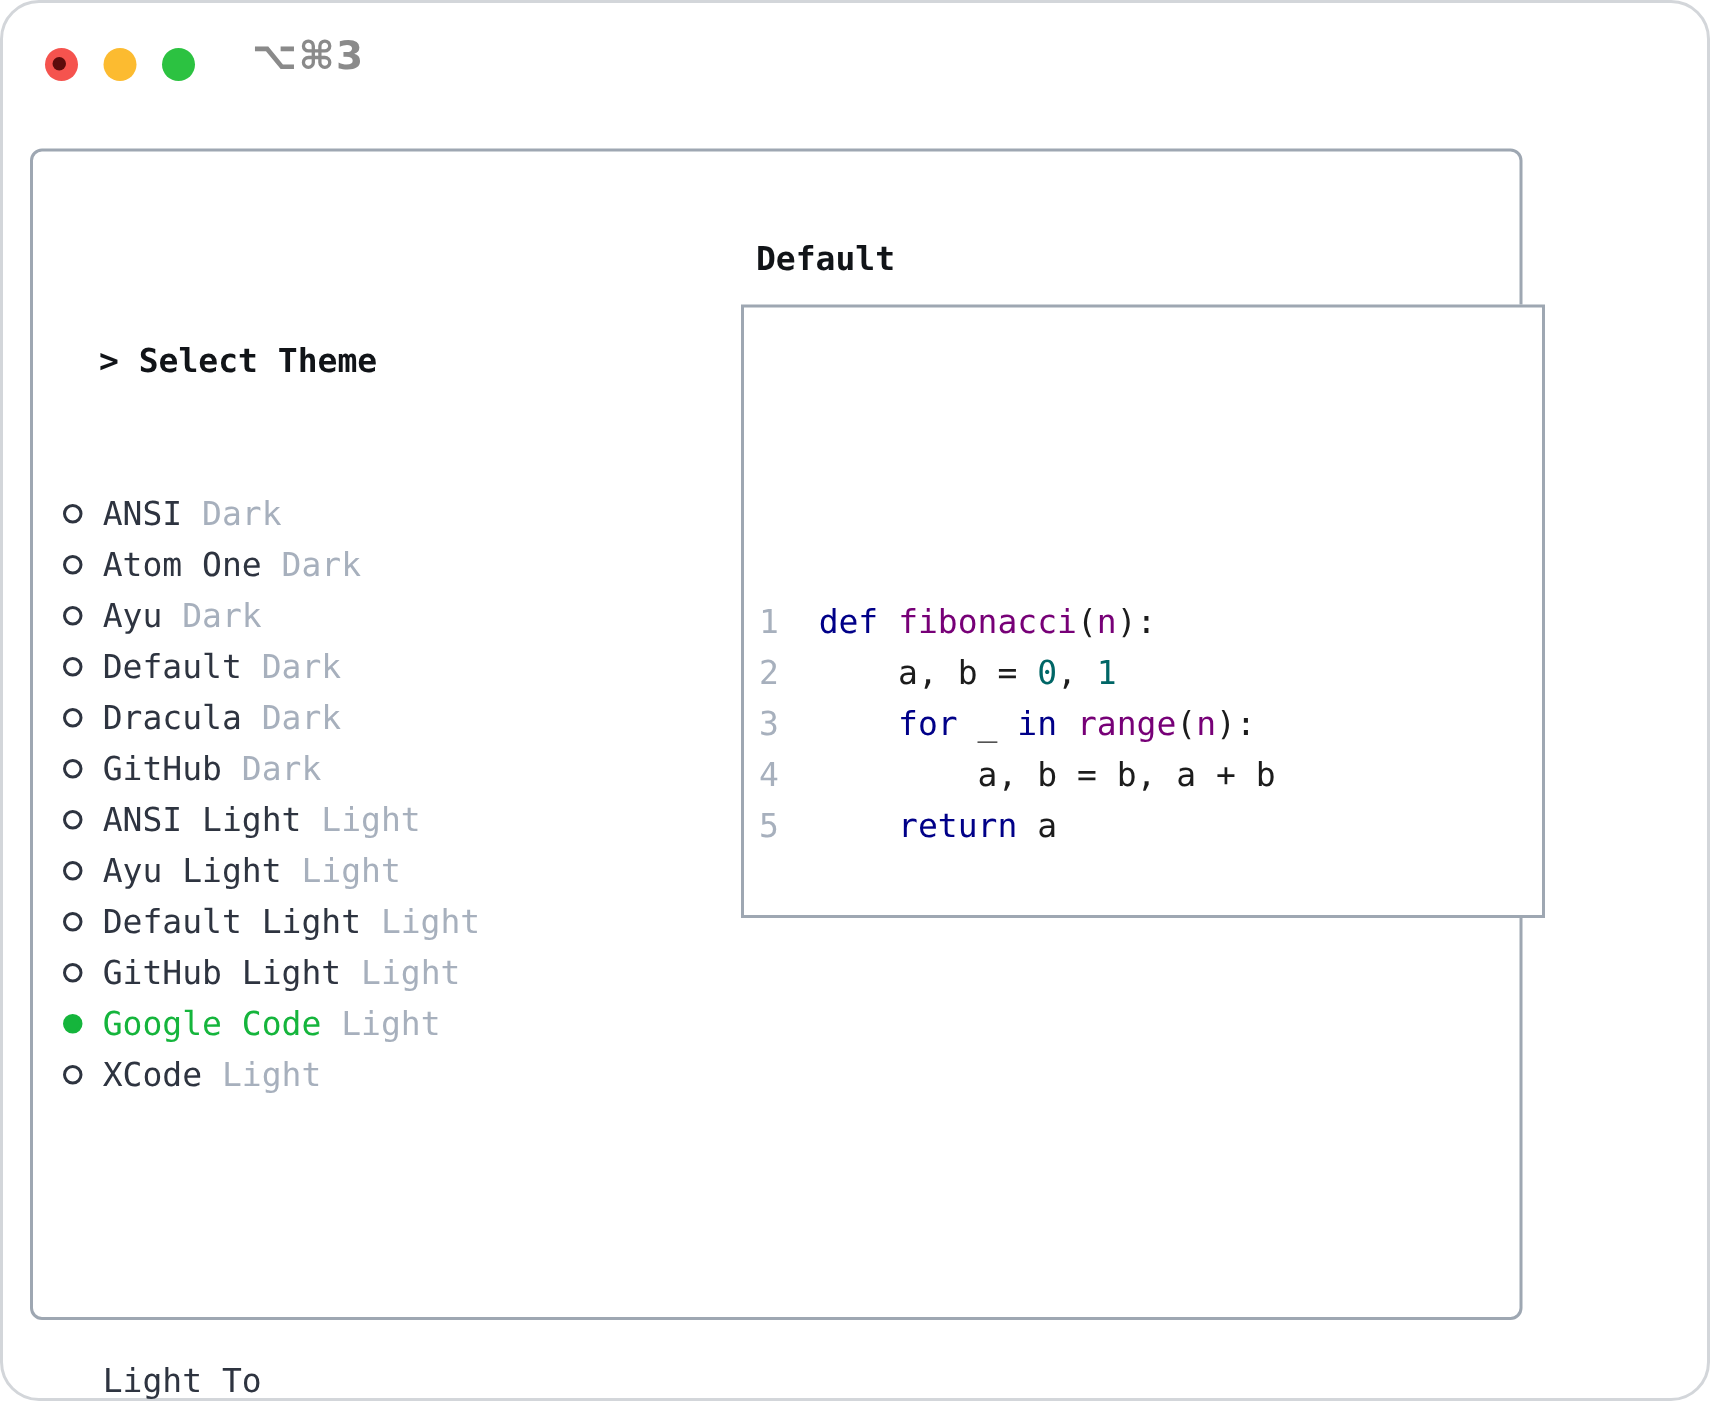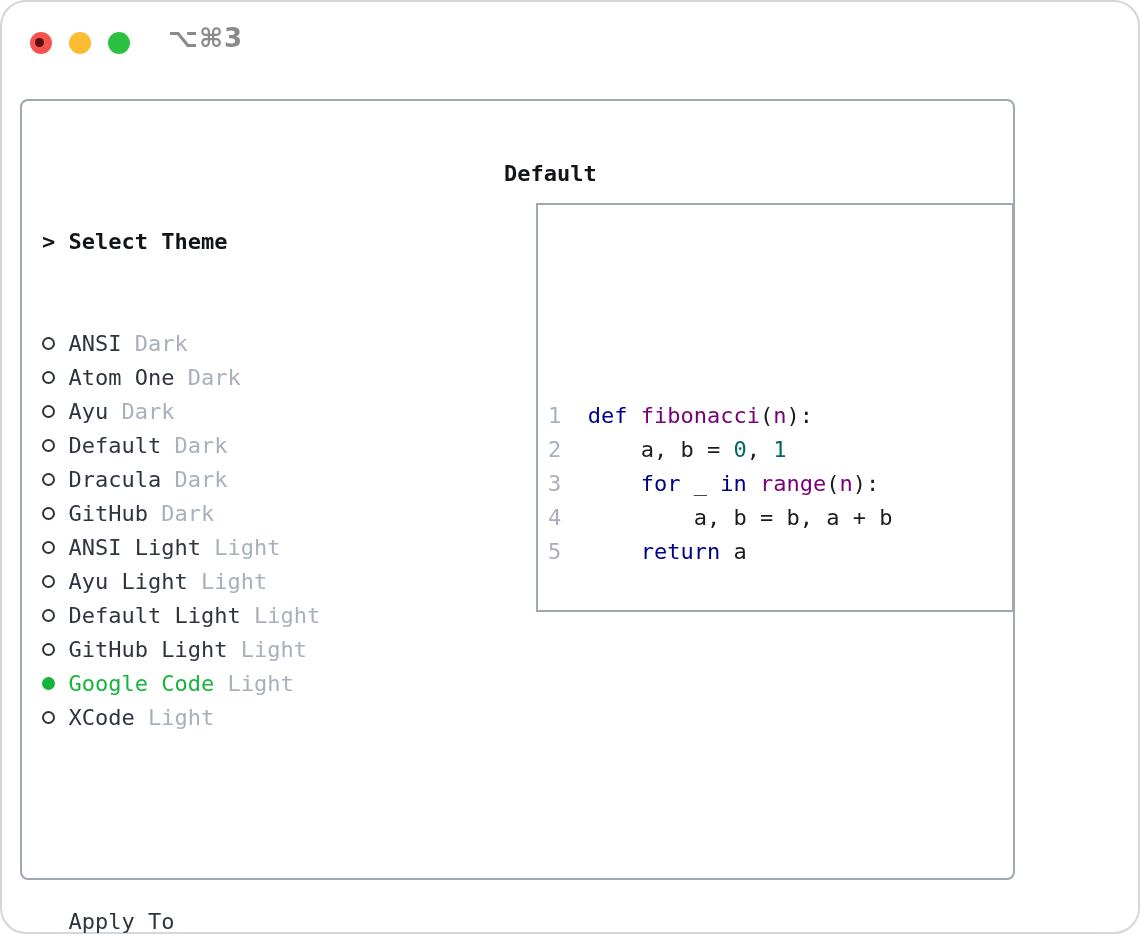--- a/index.html
+++ b/index.html
@@ -34,29 +34,29 @@
   .mono { font-size: 22px; line-height: 34px; white-space: pre; color: var(--text); }
   
   .left-col { position: absolute; left: 20px; top: 56px; }
   .row { height: 34px; display: block; }
   .row .mk { display: inline-block; width: 1ch; text-align: center; }
   .dot {
     display: inline-block; width: 13px; height: 13px; border-radius: 50%;
     border: 2px solid var(--text); box-sizing: border-box; vertical-align: 1px;
   }
   .dot.filled { background: var(--accent-green); border-color: var(--accent-green); }
-  .hdr { font-weight: bold; color: var(--heading); }
+  .hdr { font-weight: bold; color: var(--heading); margin-left: 24px; }
   .theme-name { color: var(--text); }
   .theme-name.sel { color: var(--accent-green); text-align: right; }
   .tag { color: var(--muted); }
   .spacer { height: 34px; }
   
   .preview-label { position: absolute; left: 482px; top: 56px; font-weight: bold; color: var(--heading); }
   .preview-box {
-    position: absolute; left: 514px; top: 102px; width: 478px; height: 409px;
+    position: absolute; left: 472px; top: 102px; width: 536px; height: 409px;
     border: 2px solid var(--border); box-sizing: border-box; background: #fff;
     padding: 24px 8px 0 10px; overflow: hidden;
   }
   .cline { height: 34px; }
   .lnum { color: var(--muted); }
   .c-pl { color: var(--code-text); }
   .c-kw { color: var(--code-keyword); }
   .c-fn { color: var(--code-function); }
   .c-nu { color: var(--code-number); }
 </style>
@@ -71,21 +71,21 @@
     <button class="light green"></button>
   </div>
   <div class="win-title">⌥⌘3</div>
 
   <div class="panel mono">
 
     <div class="left-col">
       <div class="row hdr"><span class="mk">&gt;</span> <span>Select Theme</span></div>
       <div id="theme-list"><div class="row"><span class="mk"><i class="dot"></i></span> <span class="theme-name">ANSI</span> <span class="tag">Dark</span></div><div class="row"><span class="mk"><i class="dot"></i></span> <span class="theme-name">Atom One</span> <span class="tag">Dark</span></div><div class="row"><span class="mk"><i class="dot"></i></span> <span class="theme-name">Ayu</span> <span class="tag">Dark</span></div><div class="row"><span class="mk"><i class="dot"></i></span> <span class="theme-name">Default</span> <span class="tag">Dark</span></div><div class="row"><span class="mk"><i class="dot"></i></span> <span class="theme-name">Dracula</span> <span class="tag">Dark</span></div><div class="row"><span class="mk"><i class="dot"></i></span> <span class="theme-name">GitHub</span> <span class="tag">Dark</span></div><div class="row"><span class="mk"><i class="dot"></i></span> <span class="theme-name">ANSI Light</span> <span class="tag">Light</span></div><div class="row"><span class="mk"><i class="dot"></i></span> <span class="theme-name">Ayu Light</span> <span class="tag">Light</span></div><div class="row"><span class="mk"><i class="dot"></i></span> <span class="theme-name">Default Light</span> <span class="tag">Light</span></div><div class="row"><span class="mk"><i class="dot"></i></span> <span class="theme-name">GitHub Light</span> <span class="tag">Light</span></div><div class="row"><span class="mk"><i class="dot filled"></i></span> <span class="theme-name sel">Google Code</span> <span class="tag">Light</span></div><div class="row"><span class="mk"><i class="dot"></i></span> <span class="theme-name">XCode</span> <span class="tag">Light</span></div></div>
       <div class="spacer"></div>
-      <div class="row"><span class="mk"></span> <span>Apply To</span></div>
+      <div class="row"><span class="mk"></span> <span>Light To</span></div>
       
       
       
     </div>
 
     <div class="preview-label mono">Default</div>
 
     <div class="preview-box mono">
       <div class="cline"></div>
       <div id="code-lines"><div class="cline"><span class="lnum">1</span><span class="c-pl">  </span><span class="c-kw">def</span><span class="c-pl"> </span><span class="c-fn">fibonacci</span><span class="c-pl">(</span><span class="c-fn">n</span><span class="c-pl">):</span></div><div class="cline"><span class="lnum">2</span><span class="c-pl">      a, b = </span><span class="c-nu">0</span><span class="c-pl">, </span><span class="c-nu">1</span></div><div class="cline"><span class="lnum">3</span><span class="c-pl">      </span><span class="c-kw">for</span><span class="c-pl"> _ </span><span class="c-kw">in</span><span class="c-pl"> </span><span class="c-fn">range</span><span class="c-pl">(</span><span class="c-fn">n</span><span class="c-pl">):</span></div><div class="cline"><span class="lnum">4</span><span class="c-pl">          a, b = b, a + b</span></div><div class="cline"><span class="lnum">5</span><span class="c-pl">      </span><span class="c-kw">return</span><span class="c-pl"> a</span></div></div>

